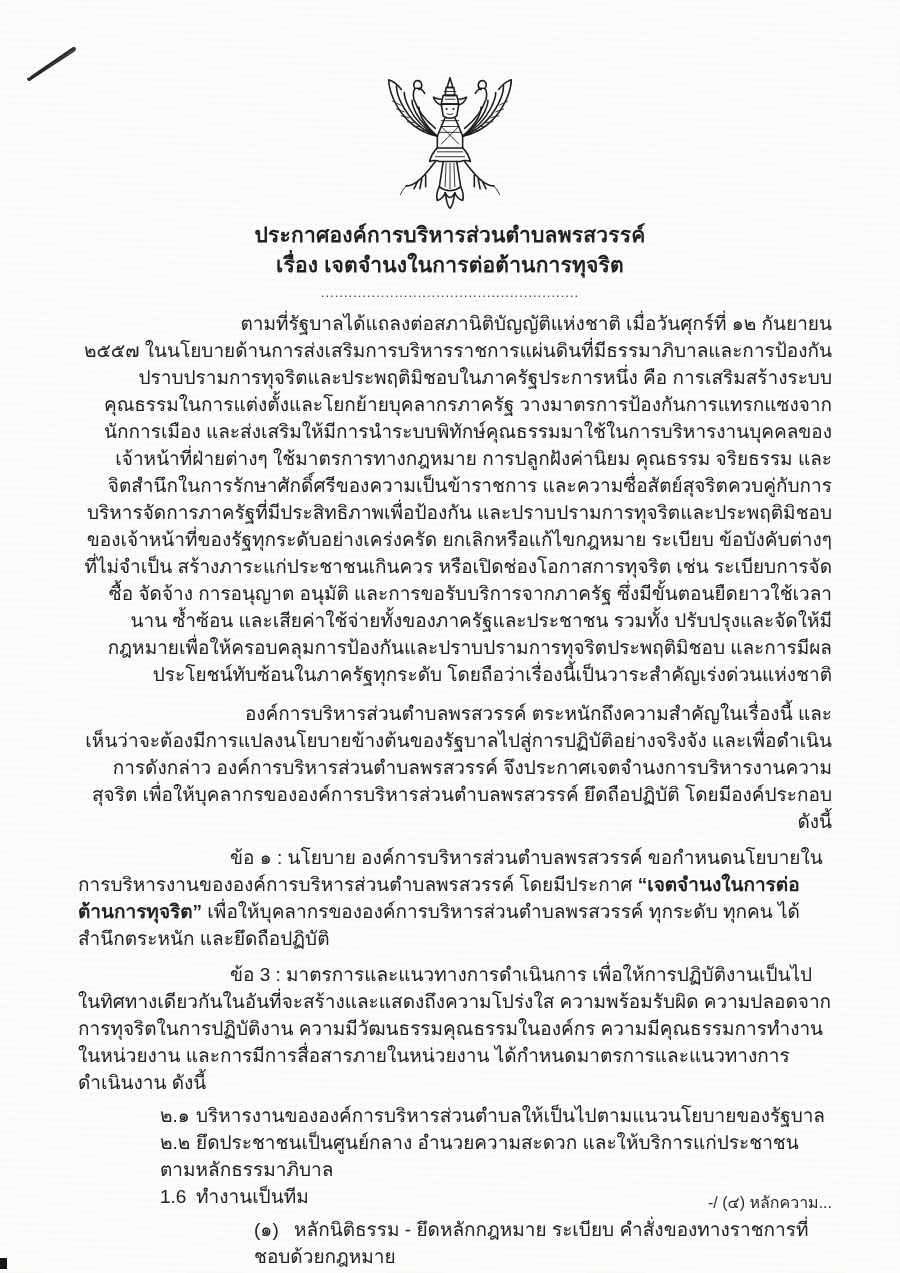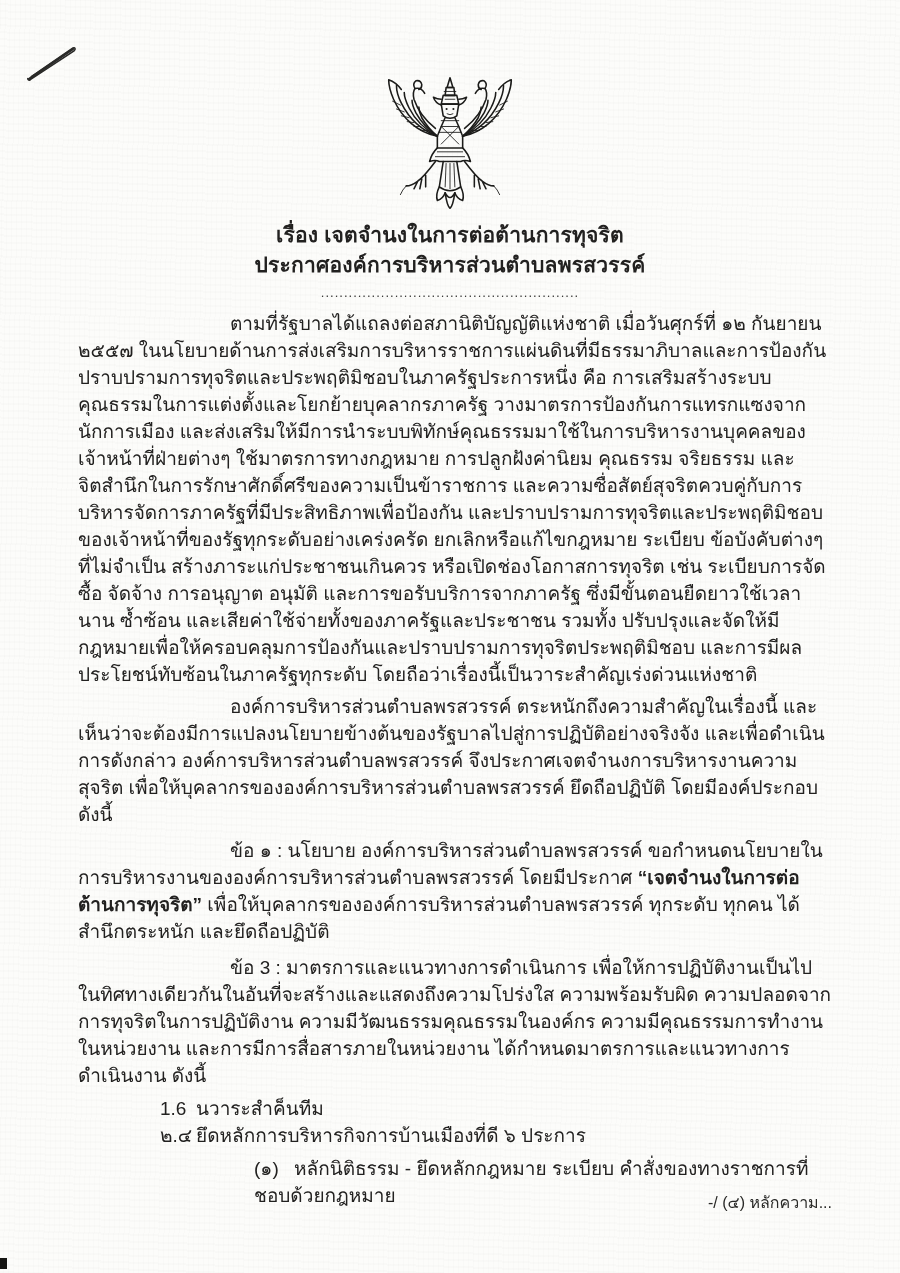--- a/index.html
+++ b/index.html
@@ -23,22 +23,22 @@
   .title-block { position:absolute; top:220px; left:0; width:100%; text-align:center; }
   .title-line { font-size:21px; font-weight:bold; line-height:30px; letter-spacing:0.2px; }
   .dotted-divider {
     text-align:center; font-size:13px; letter-spacing:1px; color:#3a3a38;
     margin-top:6px; line-height:14px;
   }
   .content {
     position:absolute; top:310px; left:78px; width:754px;
     font-size:19px; line-height:27px; text-align:left;
   }
-  .para { text-indent:152px; }
-  .para + .para { margin-top:5px; }
+  .para { text-indent:152px;text-align:right; }
+  .para + .para { margin-top:12px; }
   .section { text-indent:152px; margin-top:9px; }
   .section-heading { text-underline-offset:4px; }
   .bold-quote { font-weight:bold; }
   .numbered-list { margin-top:6px; }
   .list-row { padding-left:82px; }
   .list-row .num { display:inline-block; min-width:36px; }
   .sub-list .list-row { padding-left:176px; }
   .sub-list .num { min-width:40px; }
   .footer-next {
     position:absolute; top:1190px; right:68px;
@@ -109,43 +109,46 @@
     <path class="g-line" d="M68 92 L64 118 Q75 126 86 118 L82 92"></path>
     <path class="g-thin" d="M71 94 L70 118 M75 94 L75 120 M79 94 L80 118"></path>
     <path class="g-line" d="M64 118 Q60 126 62 132 Q68 130 70 124 M86 118 Q90 126 88 132 Q82 130 80 124"></path>
     <path class="g-line" d="M70 124 Q75 134 80 124 Q78 138 75 140 Q72 138 70 124"></path>
 
     <path class="g-thin" d="M30 117 Q26 121 24 126 M120 117 Q124 121 126 126"></path>
   </svg>
 </div>
 
 <div class="title-block">
+  <div class="title-line">ประกาศองค์การบริหารส่วนตำบลพรสวรรค์</div>
   <div class="title-line">เรื่อง  เจตจำนงในการต่อต้านการทุจริต</div>
-  <div class="title-line">ประกาศองค์การบริหารส่วนตำบลพรสวรรค์</div>
   <div class="dotted-divider">........................................................</div>
 </div>
 
 <div class="content">
   <div class="para">ตามที่รัฐบาลได้แถลงต่อสภานิติบัญญัติแห่งชาติ  เมื่อวันศุกร์ที่ ๑๒ กันยายน ๒๕๕๗ ในนโยบายด้านการส่งเสริมการบริหารราชการแผ่นดินที่มีธรรมาภิบาลและการป้องกันปราบปรามการทุจริตและประพฤติมิชอบในภาครัฐประการหนึ่ง คือ การเสริมสร้างระบบคุณธรรมในการแต่งตั้งและโยกย้ายบุคลากรภาครัฐ  วางมาตรการป้องกันการแทรกแซงจากนักการเมือง และส่งเสริมให้มีการนำระบบพิทักษ์คุณธรรมมาใช้ในการบริหารงานบุคคลของเจ้าหน้าที่ฝ่ายต่างๆ ใช้มาตรการทางกฎหมาย  การปลูกฝังค่านิยม คุณธรรม จริยธรรม และจิตสำนึกในการรักษาศักดิ์ศรีของความเป็นข้าราชการ และความซื่อสัตย์สุจริตควบคู่กับการบริหารจัดการภาครัฐที่มีประสิทธิภาพเพื่อป้องกัน และปราบปรามการทุจริตและประพฤติมิชอบของเจ้าหน้าที่ของรัฐทุกระดับอย่างเคร่งครัด  ยกเลิกหรือแก้ไขกฎหมาย ระเบียบ ข้อบังคับต่างๆ ที่ไม่จำเป็น  สร้างภาระแก่ประชาชนเกินควร  หรือเปิดช่องโอกาสการทุจริต เช่น ระเบียบการจัดซื้อ จัดจ้าง การอนุญาต อนุมัติ  และการขอรับบริการจากภาครัฐ  ซึ่งมีขั้นตอนยืดยาวใช้เวลานาน ซ้ำซ้อน และเสียค่าใช้จ่ายทั้งของภาครัฐและประชาชน รวมทั้ง  ปรับปรุงและจัดให้มีกฎหมายเพื่อให้ครอบคลุมการป้องกันและปราบปรามการทุจริตประพฤติมิชอบ  และการมีผลประโยชน์ทับซ้อนในภาครัฐทุกระดับ โดยถือว่าเรื่องนี้เป็นวาระสำคัญเร่งด่วนแห่งชาติ</div>
   <div class="para">องค์การบริหารส่วนตำบลพรสวรรค์  ตระหนักถึงความสำคัญในเรื่องนี้  และเห็นว่าจะต้องมีการแปลงนโยบายข้างต้นของรัฐบาลไปสู่การปฏิบัติอย่างจริงจัง  และเพื่อดำเนินการดังกล่าว องค์การบริหารส่วนตำบลพรสวรรค์ จึงประกาศเจตจำนงการบริหารงานความสุจริต เพื่อให้บุคลากรขององค์การบริหารส่วนตำบลพรสวรรค์ ยึดถือปฏิบัติ โดยมีองค์ประกอบดังนี้</div>
 
   <div class="section">
     <span class="section-heading">ข้อ ๑ : นโยบาย</span><span>  องค์การบริหารส่วนตำบลพรสวรรค์ ขอกำหนดนโยบายในการบริหารงานขององค์การบริหารส่วนตำบลพรสวรรค์  โดยมีประกาศ </span><span class="bold-quote">“เจตจำนงในการต่อต้านการทุจริต”</span><span>  เพื่อให้บุคลากรขององค์การบริหารส่วนตำบลพรสวรรค์ ทุกระดับ ทุกคน ได้สำนึกตระหนัก และยึดถือปฏิบัติ</span>
   </div>
 
   <div class="section">
     <span class="section-heading">ข้อ 3 : มาตรการและแนวทางการดำเนินการ</span><span>  เพื่อให้การปฏิบัติงานเป็นไปในทิศทางเดียวกันในอันที่จะสร้างและแสดงถึงความโปร่งใส ความพร้อมรับผิด ความปลอดจากการทุจริตในการปฏิบัติงาน  ความมีวัฒนธรรมคุณธรรมในองค์กร ความมีคุณธรรมการทำงานในหน่วยงาน และการมีการสื่อสารภายในหน่วยงาน ได้กำหนดมาตรการและแนวทางการดำเนินงาน ดังนี้</span>
   </div>
 
   <div class="numbered-list">
     <div class="list-row">
-      <span class="num">1.6</span><span>นวาระสำค็นทีม</span>
+      <span class="num">๒.๑</span><span>บริหารงานขององค์การบริหารส่วนตำบลให้เป็นไปตามแนวนโยบายของรัฐบาล</span>
     </div>
     <div class="list-row">
-      <span class="num">๒.๔</span><span>ยึดหลักการบริหารกิจการบ้านเมืองที่ดี ๖ ประการ</span>
+      <span class="num">๒.๒</span><span>ยึดประชาชนเป็นศูนย์กลาง  อำนวยความสะดวก และให้บริการแก่ประชาชนตามหลักธรรมาภิบาล</span>
+    </div>
+    <div class="list-row">
+      <span class="num">1.6</span><span>ทำงานเป็นทีม</span>
     </div>
   </div>
 
   <div class="numbered-list sub-list">
     <div class="list-row">
       <span class="num">(๑)</span><span>หลักนิติธรรม - ยึดหลักกฎหมาย ระเบียบ คำสั่งของทางราชการที่ชอบด้วยกฎหมาย</span>
     </div>
 
   </div>
 </div>

